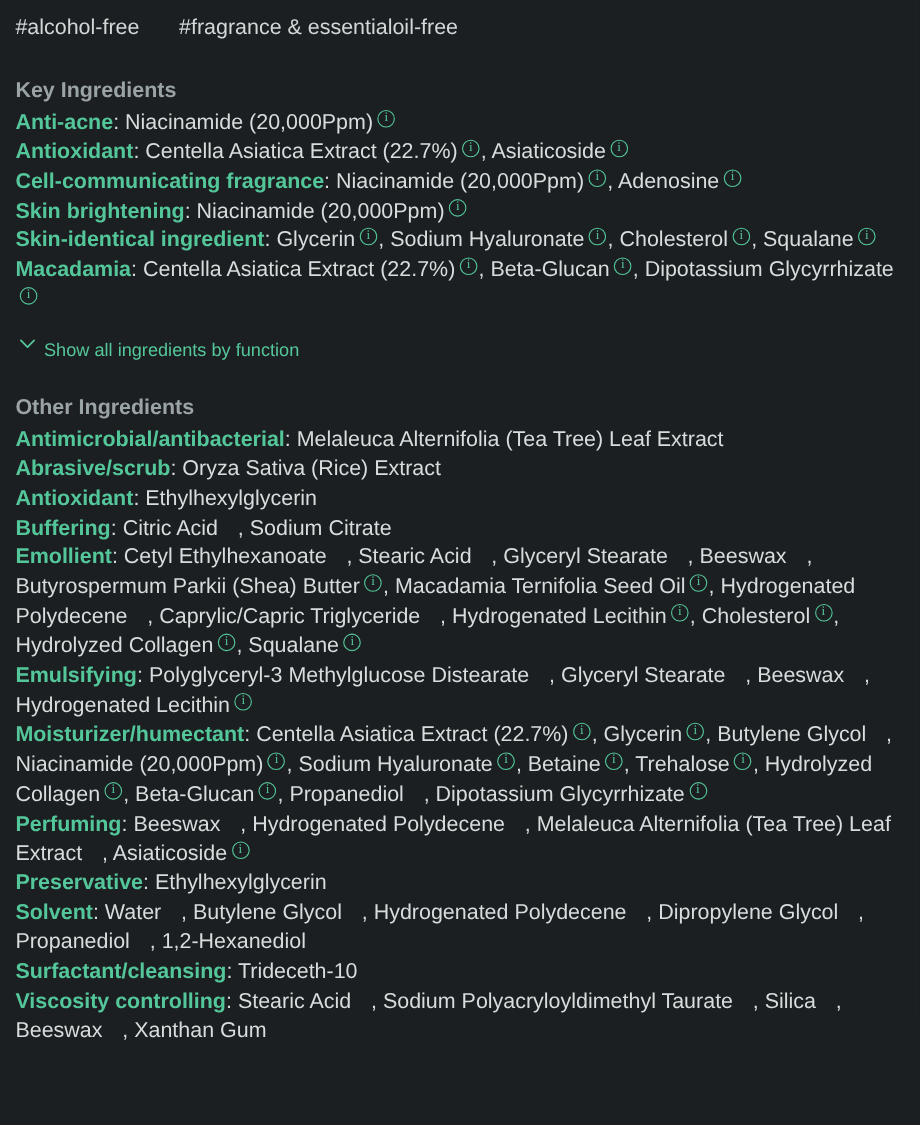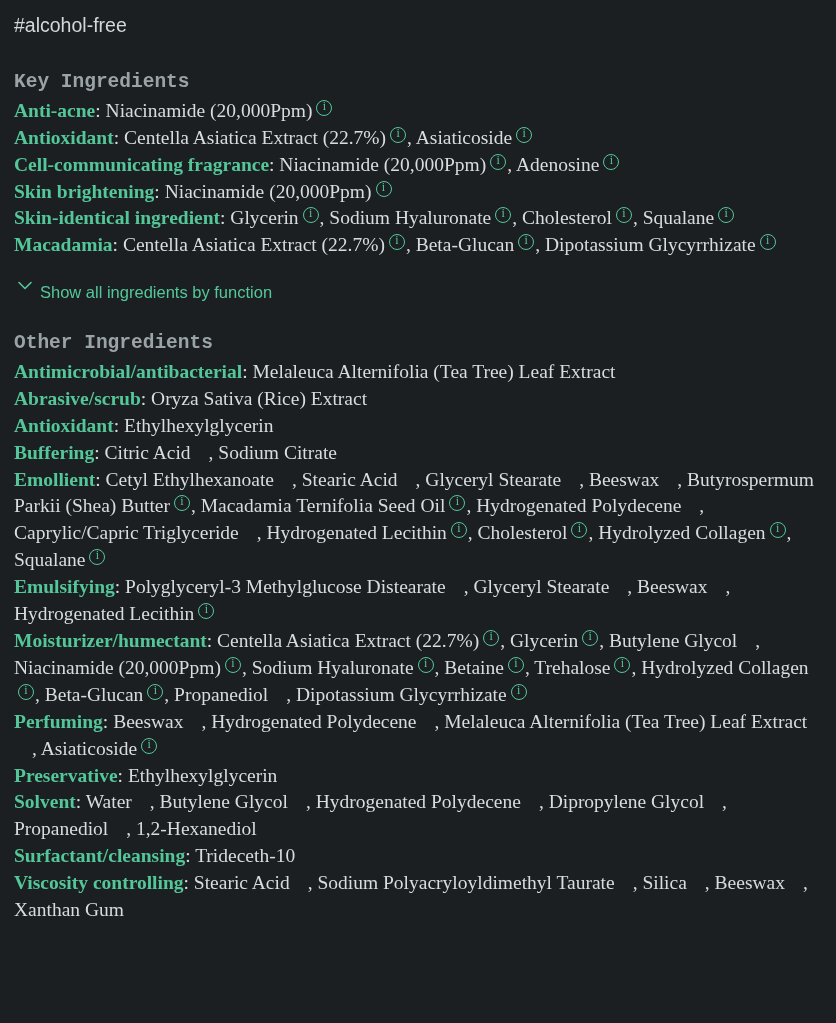--- a/index.html
+++ b/index.html
@@ -33,31 +33,29 @@
     font-size: 19.5px;
     white-space: nowrap;
   }
 
   
   .section-title {
     color: #9aa3a5;
     font-weight: bold;
     font-size: 19.5px;
     margin: 0 0 2px 0;
-    font-family: Liberation Mono, monospace;
   }
 
   
   .func-block {
     margin: 0 0 0 0;
   }
   .func-line {
     margin: 0;
     padding: 0;
-    font-family: Liberation Serif, serif;
   }
   .func-name {
     color: #54c79a;
     font-weight: bold;
   }
   .sep {
     color: #d8dcdd;
   }
   .ing {
     color: #d8dcdd;
@@ -107,20 +105,21 @@
   }
   .other-list .func-line { margin-bottom: 0; }
 </style>
 </head>
 <body>
 
 <div class="page">
 
   <div class="tag-row">
     <span class="tag">#alcohol-free</span>
+    <span class="tag">#fragrance &amp; essentialoil-free</span>
   </div>
 
   <div class="section-title">Key Ingredients</div>
   <div class="func-block" id="key-list">
       <div class="func-line"><span class="func-name">Anti-acne</span><span class="sep">: </span><span class="ing">Niacinamide (20,000Ppm)</span><span class="info"></span></div>
       <div class="func-line"><span class="func-name">Antioxidant</span><span class="sep">: </span><span class="ing">Centella Asiatica Extract (22.7%)</span><span class="info"></span><span class="sep">, </span><span class="ing">Asiaticoside</span><span class="info"></span></div>
       <div class="func-line"><span class="func-name">Cell-communicating fragrance</span><span class="sep">: </span><span class="ing">Niacinamide (20,000Ppm)</span><span class="info"></span><span class="sep">, </span><span class="ing">Adenosine</span><span class="info"></span></div>
       <div class="func-line"><span class="func-name">Skin brightening</span><span class="sep">: </span><span class="ing">Niacinamide (20,000Ppm)</span><span class="info"></span></div>
       <div class="func-line"><span class="func-name">Skin-identical ingredient</span><span class="sep">: </span><span class="ing">Glycerin</span><span class="info"></span><span class="sep">, </span><span class="ing">Sodium Hyaluronate</span><span class="info"></span><span class="sep">, </span><span class="ing">Cholesterol</span><span class="info"></span><span class="sep">, </span><span class="ing">Squalane</span><span class="info"></span></div>
       <div class="func-line"><span class="func-name">Macadamia</span><span class="sep">: </span><span class="ing">Centella Asiatica Extract (22.7%)</span><span class="info"></span><span class="sep">, </span><span class="ing">Beta-Glucan</span><span class="info"></span><span class="sep">, </span><span class="ing">Dipotassium Glycyrrhizate</span><span class="info"></span></div>

